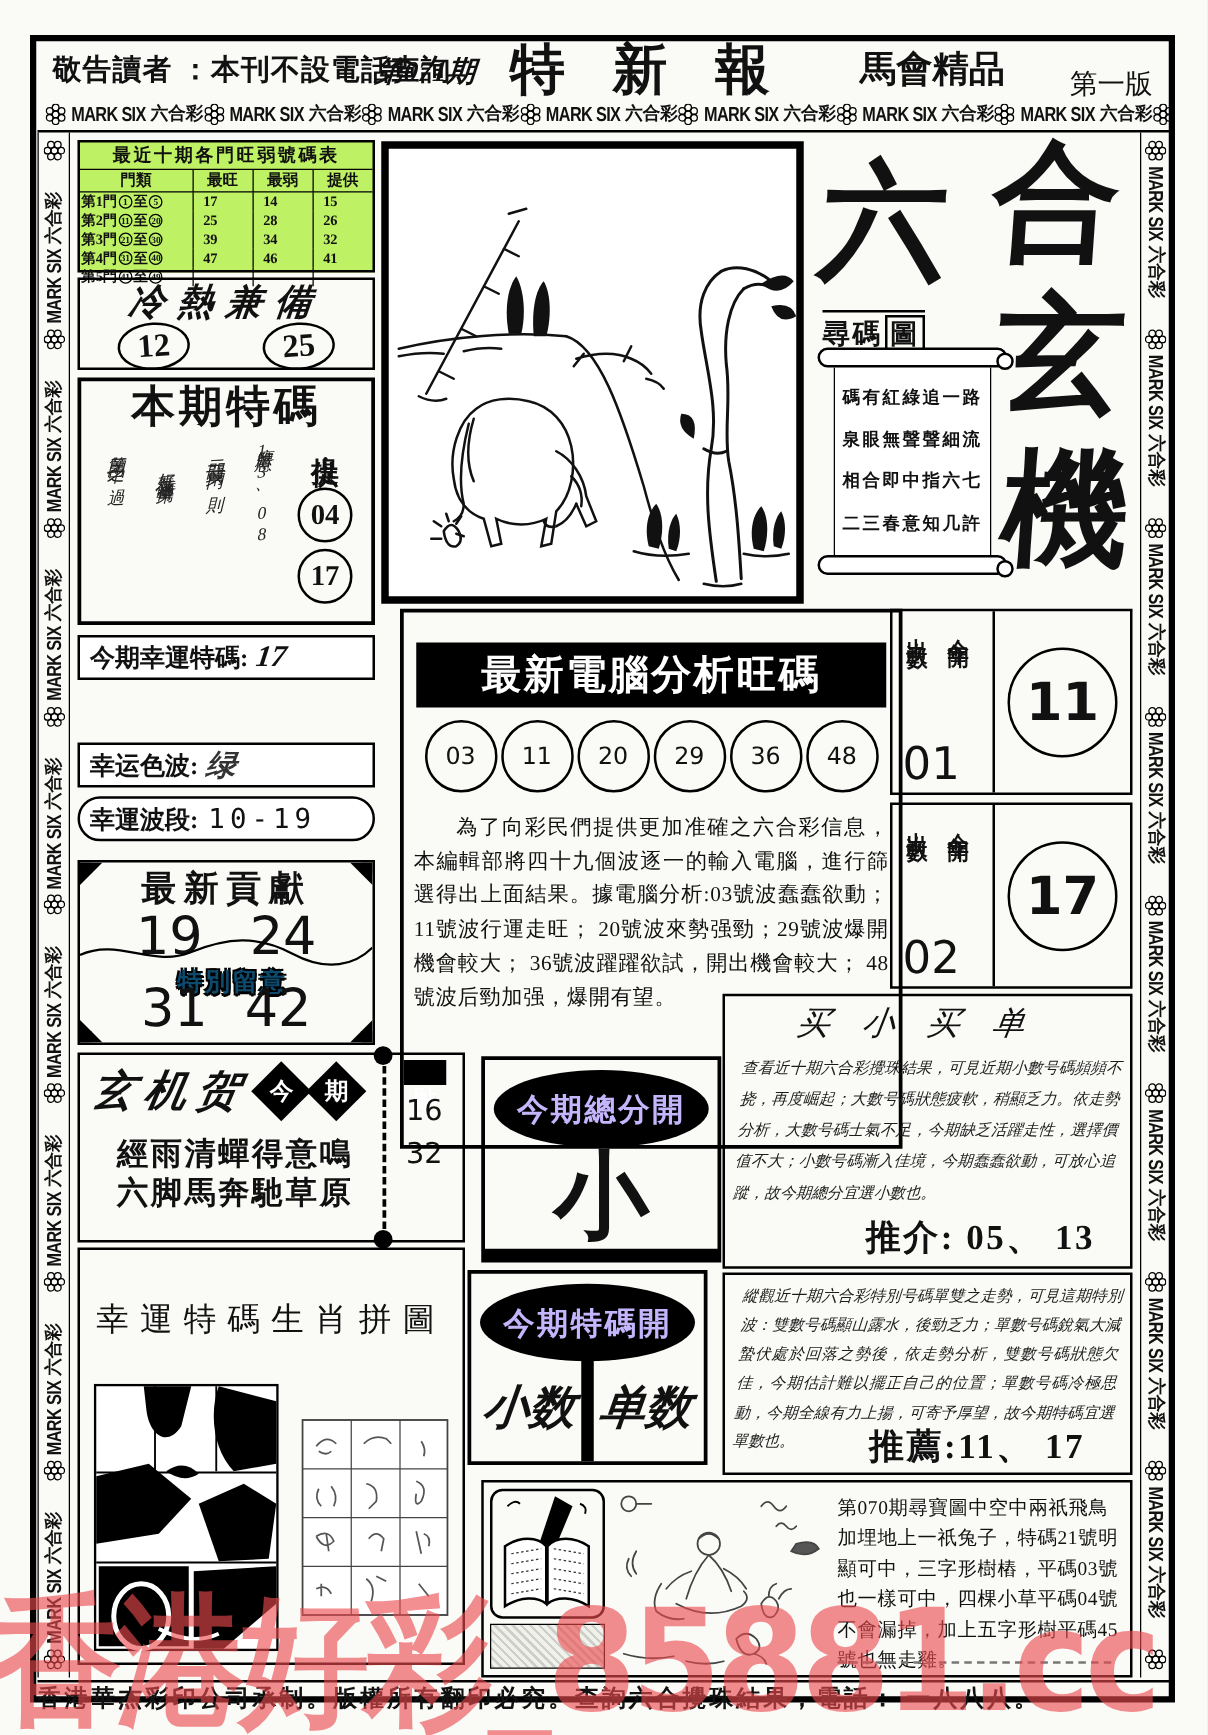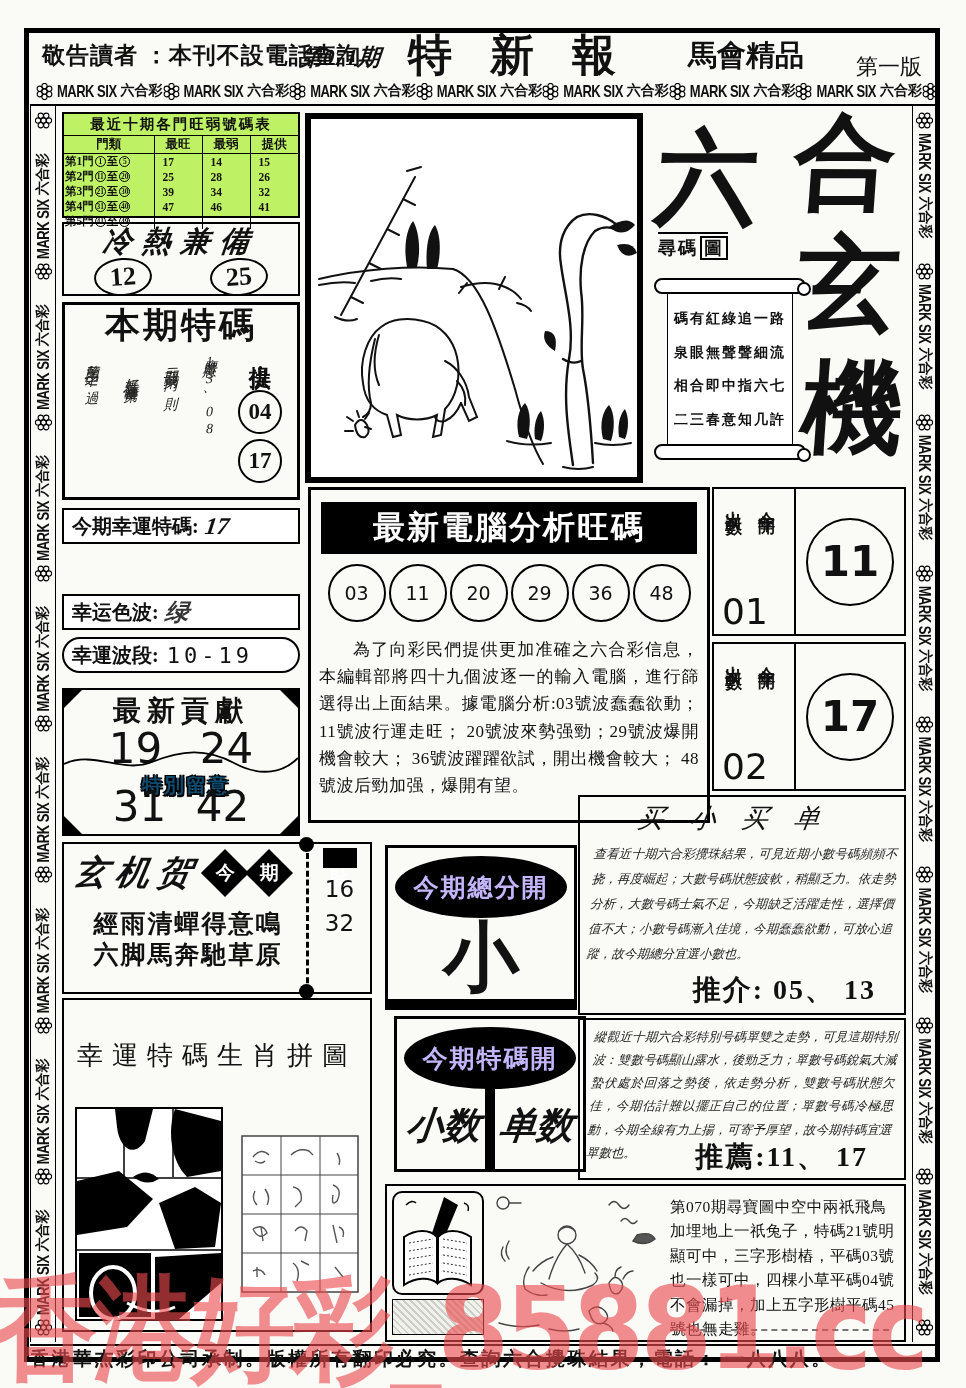--- a/index.html
+++ b/index.html
@@ -97,29 +97,29 @@
 
   
   .pic-box { left:305px; top:113px; width:338px; height:370px; border:6px solid #000; background:#fff; }
 
   .maintitle { left:650px; top:112px; width:256px; height:372px; }
   .mt-char { position:absolute; font-size:102px; line-height:1; font-weight:900; font-family:"Liberation Serif",serif; transform:skewX(-4deg); }
   .mt-c0 { left:6px; top:16px; }
   .mt-c1 { right:10px; top:0; }
   .mt-c2 { right:6px; top:122px; }
   .mt-c3 { right:2px; top:246px; }
-  .seal-label { position:absolute; left:8px; top:120px; border-top:2px solid #000; padding-top:2px; font-size:18px; font-weight:900; letter-spacing:2px; }
+  .seal-label { position:absolute; left:8px; top:136px; border-top:2px solid #000; padding-top:2px; font-size:22px; font-weight:900; letter-spacing:2px; }
   .seal-label b { border:2px solid #000; padding:0 2px; margin-left:2px; }
   .scroll { position:absolute; left:4px; top:166px; width:152px; }
   .roller { height:16px; border:2px solid #000; border-radius:8px; position:relative; background:#fff; }
   .roller::after { content:""; position:absolute; right:-7px; top:2px; width:10px; height:10px; border:2px solid #000; border-radius:50%; background:#fff; }
   .scroll-body { width:126px; margin:0 auto; border-left:1.5px solid #000; border-right:1.5px solid #000; padding:8px 4px; background:#fff; }
   .scroll-body div { font-size:14px; font-weight:900; letter-spacing:2px; line-height:2.4; white-space:nowrap; text-align:center; }
 
-  .comp-box { left:308px; top:487px; width:402px; height:336px; border:3px solid #000; padding:12px 8px 0 8px; }
+  .comp-box { left:320px; top:487px; width:402px; height:432px; border:3px solid #000; padding:24px 8px 0 8px; }
   .comp-title { background:#000; color:#fff; font-size:32px; font-weight:900; letter-spacing:2px; text-align:center; padding:4px 0; margin:0 2px; }
   .comp-nums { display:flex; justify-content:center; gap:3px; margin-top:10px; }
   .comp-circle { width:58px; height:58px; border:2.5px solid #000; border-radius:50%; display:flex; align-items:center; justify-content:center; font-size:19px; font-weight:500; font-family:"DejaVu Sans",sans-serif; }
   .comp-text { margin-top:14px; font-size:17px; line-height:1.6; text-align:justify; text-indent:2em; letter-spacing:0.5px; }
 
   .appear-box { left:712px; width:194px; height:149px; border:2px solid #000; display:flex; }
   .appear-a { top:487px; } .appear-b { top:642px; }
   .appear-left { width:82px; border-right:2px solid #000; padding:8px 4px 2px 8px; display:flex; flex-direction:column; }
   .appear-labels { display:flex; gap:10px; }
   .appear-labels span { writing-mode:vertical-rl; text-orientation:upright; font-size:17px; font-weight:700; letter-spacing:4px; }
@@ -131,21 +131,21 @@
   .buy-title { text-align:center; font-size:26px; font-style:italic; letter-spacing:26px; transform:skewX(-8deg); white-space:nowrap; }
   .hw-body { font-size:12.5px; font-style:italic; color:#1c1c1c; line-height:2.0; transform:skewX(-4deg); text-align:justify; margin-top:6px; }
   .hw-rec { position:absolute; right:28px; bottom:4px; font-size:28px; font-weight:700; letter-spacing:2px; }
   .hw-box2 { left:578px; top:1018px; width:328px; height:162px; border:2px solid #000; padding:6px 10px; }
   .hw-box2 .hw-body { margin-top:0; line-height:1.85; }
   .hw-box2 .hw-rec { right:36px; bottom:2px; }
 
   .split-box { left:385px; top:845px; width:192px; height:165px; border:3px solid #000; border-bottom:11px solid #000; text-align:center; }
   .ellipse-title { width:172px; height:62px; margin:8px auto 0 auto; background:#000; color:#c4b5fd; border-radius:50%; display:flex; align-items:center; justify-content:center; font-size:25px; font-weight:700; letter-spacing:2px; }
   .split-char { font-size:76px; font-weight:700; line-height:1.05; }
-  .open-box { left:394px; top:1016px; width:192px; height:156px; border:3px solid #000; text-align:center; position:absolute; }
+  .open-box { left:374px; top:1016px; width:192px; height:156px; border:3px solid #000; text-align:center; position:absolute; }
   .open-stem { position:absolute; left:50%; top:58px; transform:translateX(-50%); width:10px; bottom:0; background:#000; }
   .open-vals { position:absolute; left:0; top:64px; width:100%; bottom:0; display:flex; }
   .open-vals div { flex:1; display:flex; align-items:center; justify-content:center; font-size:37px; font-weight:700; font-style:italic; transform:skewX(-6deg); }
 
   .treasure-box { left:385px; top:1184px; width:521px; height:158px; border:2px solid #000; display:flex; padding:5px; gap:5px; }
   .tre-left { width:92px; display:flex; flex-direction:column; gap:4px; }
   .tre-book { border:2px solid #000; border-radius:10px; height:104px; display:flex; align-items:center; justify-content:center; }
   .tre-tex { flex:1; border:1px solid #000; background:repeating-linear-gradient(45deg,#cfcfc9 0 2px,#f1f1ec 2px 5px); }
   .tre-mid { width:172px; }
   .tre-text { flex:1; font-size:15.5px; line-height:1.58; letter-spacing:0.5px; padding:4px 2px 0 4px; position:relative; }

